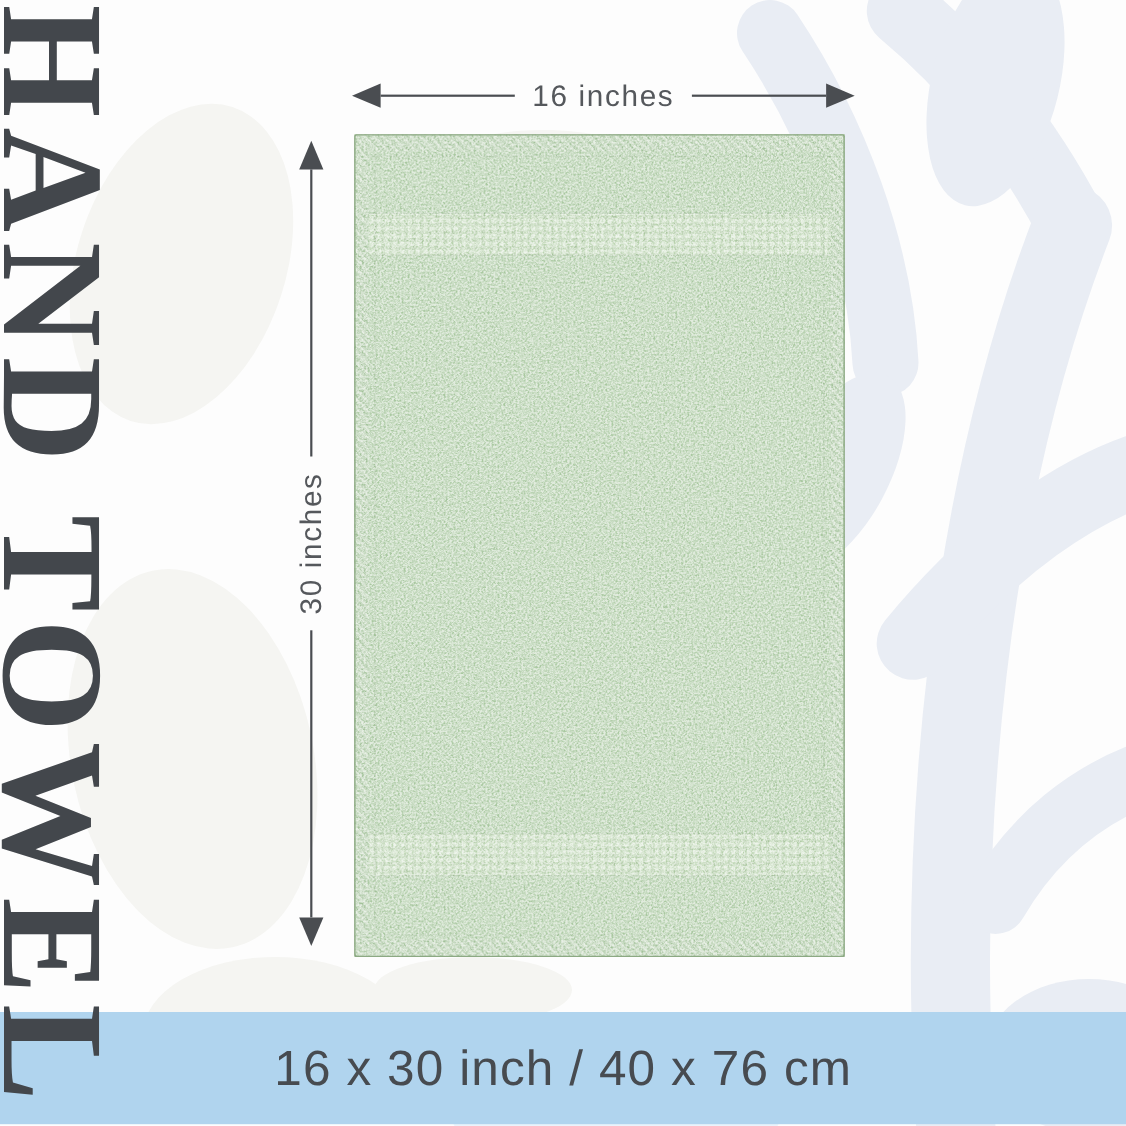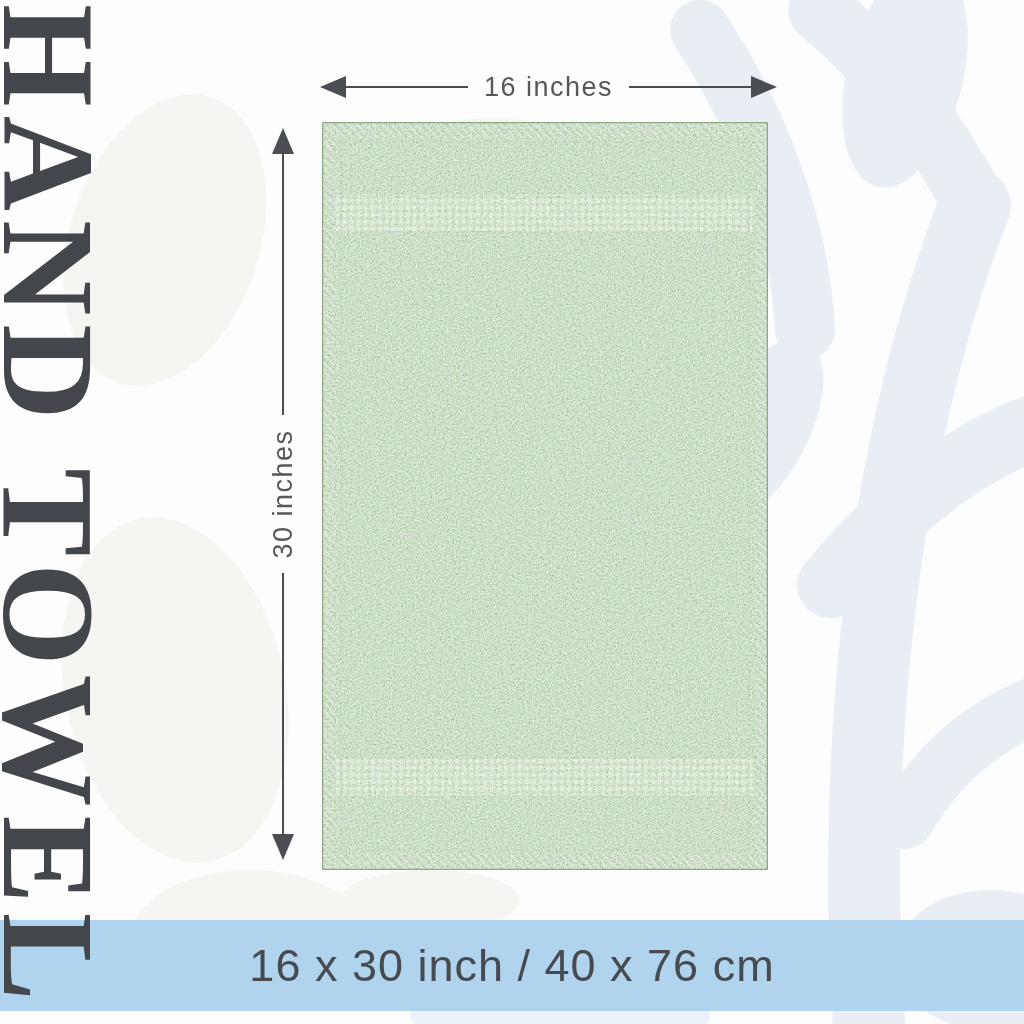--- a/index.html
+++ b/index.html
@@ -66,21 +66,21 @@
   .towel{
     position:absolute;
     left:322px;top:122px;width:446px;height:748px;
     z-index:1;
   }
   .towel svg{display:block;}
 
   
   .banner{
     position:absolute;
-    left:0;top:920px;width:1024px;height:91px;
+    left:0;top:920px;width:1024px;height:102px;
     background:var(--banner_bg,#b0d4ee);
     display:flex;align-items:center;justify-content:center;
     z-index:3;
   }
   .banner span{
     font-size:45px;
     letter-spacing:1px;
     color:var(--banner_text,#474b50);
     white-space:nowrap;
   }

